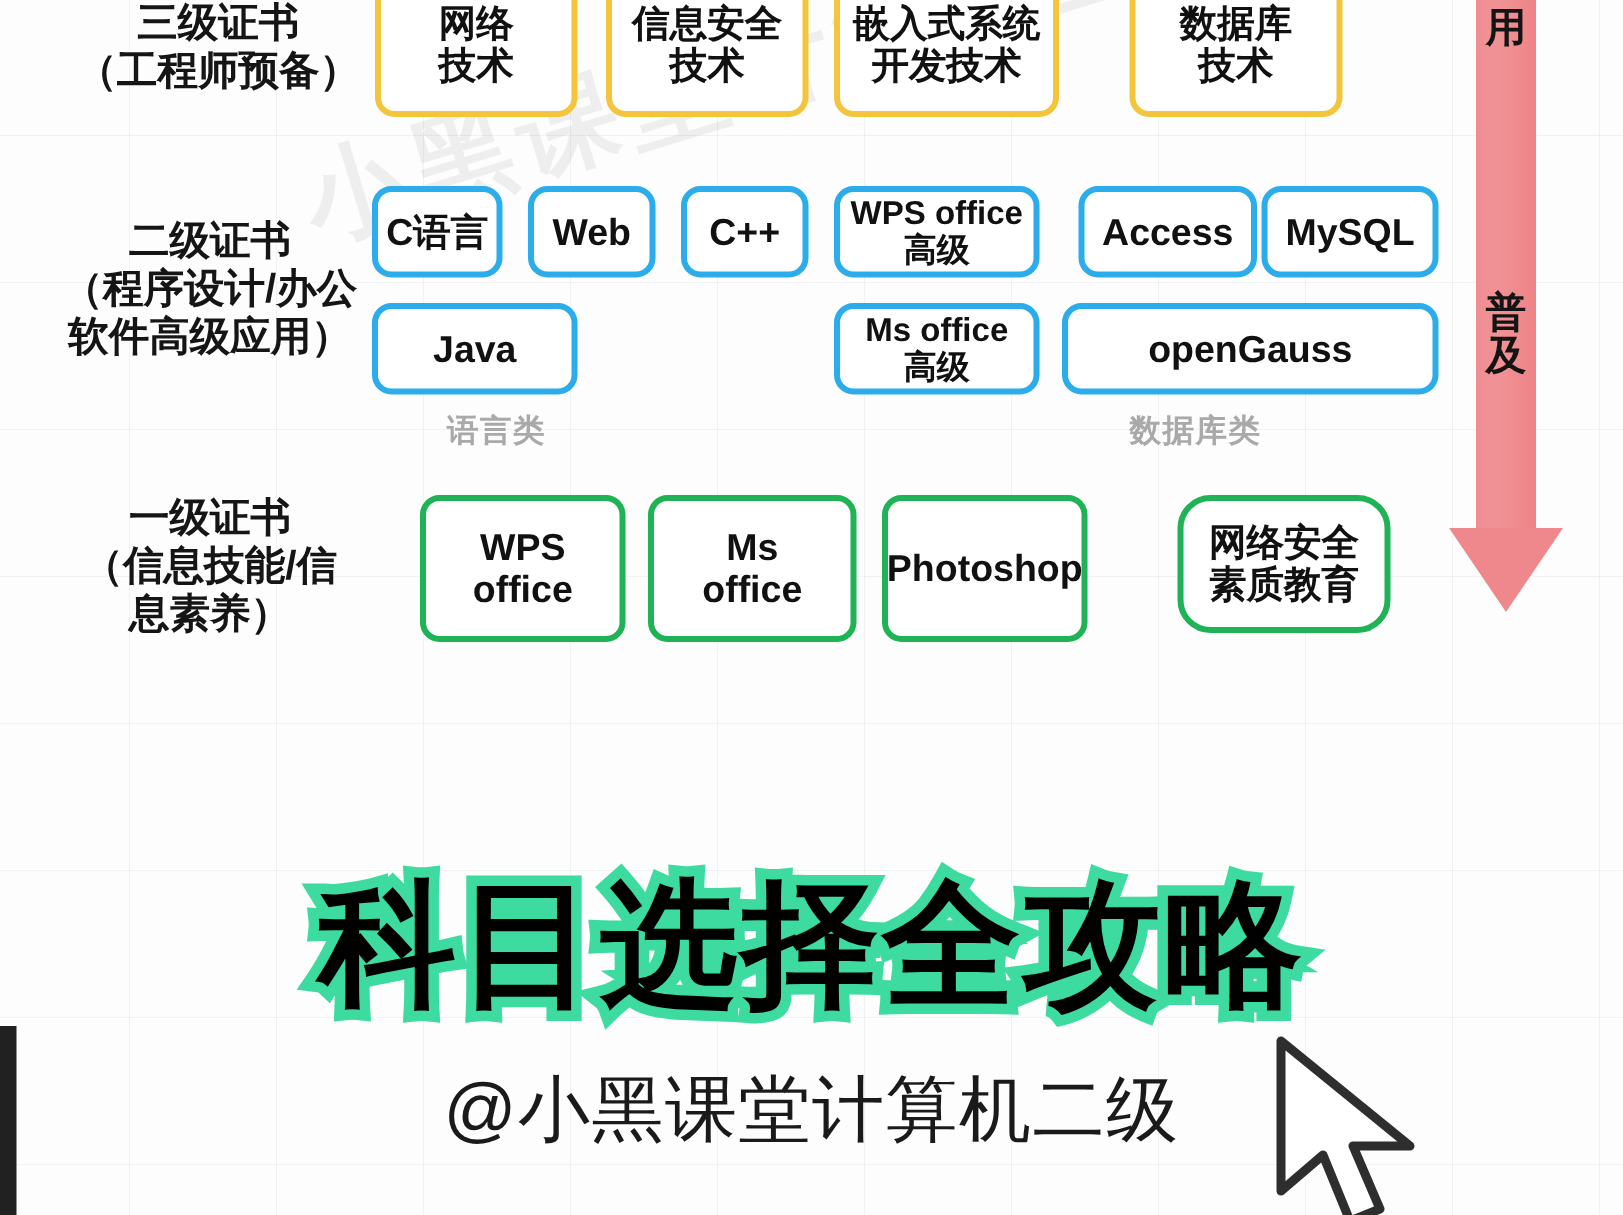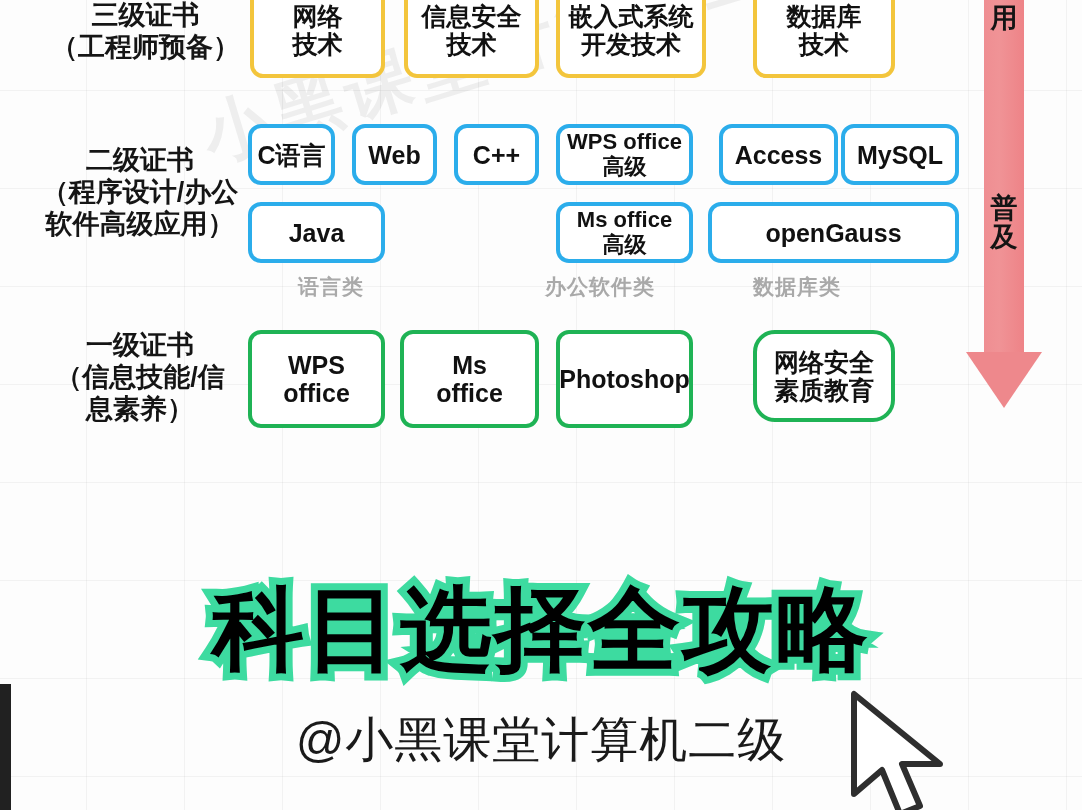--- a/index.html
+++ b/index.html
@@ -70,21 +70,21 @@
     align-items: center;
     justify-content: center;
     text-align: center;
     font-weight: 700;
     color: #111111;
     line-height: 1.12;
     white-space: pre-line;
   }
   .b-yellow { border: 4px solid #f3c53c; }
   .b-blue   { border: 4px solid #2badeb; }
-  .b-green  { border: 4px solid #1fb355; }
+  .b-green  { border: 4px solid #1fb355; margin-left: 32px; }
 
   .cat-label {
     position: absolute;
     color: #a9a9a9;
     font-size: 21px;
     font-weight: 700;
     text-align: left;
     letter-spacing: 1px;
   }
 
@@ -174,21 +174,20 @@
 高级</div>
   <div class="box b-blue" style="left:708px; top:124px; width:119px; height:61px; font-size:25px;margin-left:11px;">Access</div>
   <div class="box b-blue" style="left:841px; top:124px; width:118px; height:61px; font-size:25px;">MySQL</div>
 
   <div class="box b-blue" style="left:248px; top:202px; width:137px; height:61px; font-size:25px;">Java</div>
   <div class="box b-blue" style="left:556px; top:202px; width:137px; height:61px; font-size:22px;">Ms office
 高级</div>
   <div class="box b-blue" style="left:708px; top:202px; width:251px; height:61px; font-size:25px;">openGauss</div>
 
   <div class="cat-label" style="left:298px; top:273px; width:160px;">语言类</div>
-  <div class="cat-label" style="left:545px; top:273px; width:160px;">办公软件类</div>
   <div class="cat-label" style="left:753px; top:273px; width:160px;">数据库类</div>
 
   <div class="row-label" style="left:26px; top:330px; width:228px; font-size:27px;text-align:center;">一级证书
 （信息技能/信
 息素养）</div>
 
   <div class="box b-green" style="left:248px; top:330px; width:137px; height:98px; font-size:25px;">WPS
 office</div>
   <div class="box b-green" style="left:400px; top:330px; width:139px; height:98px; font-size:25px;">Ms
 office</div>

